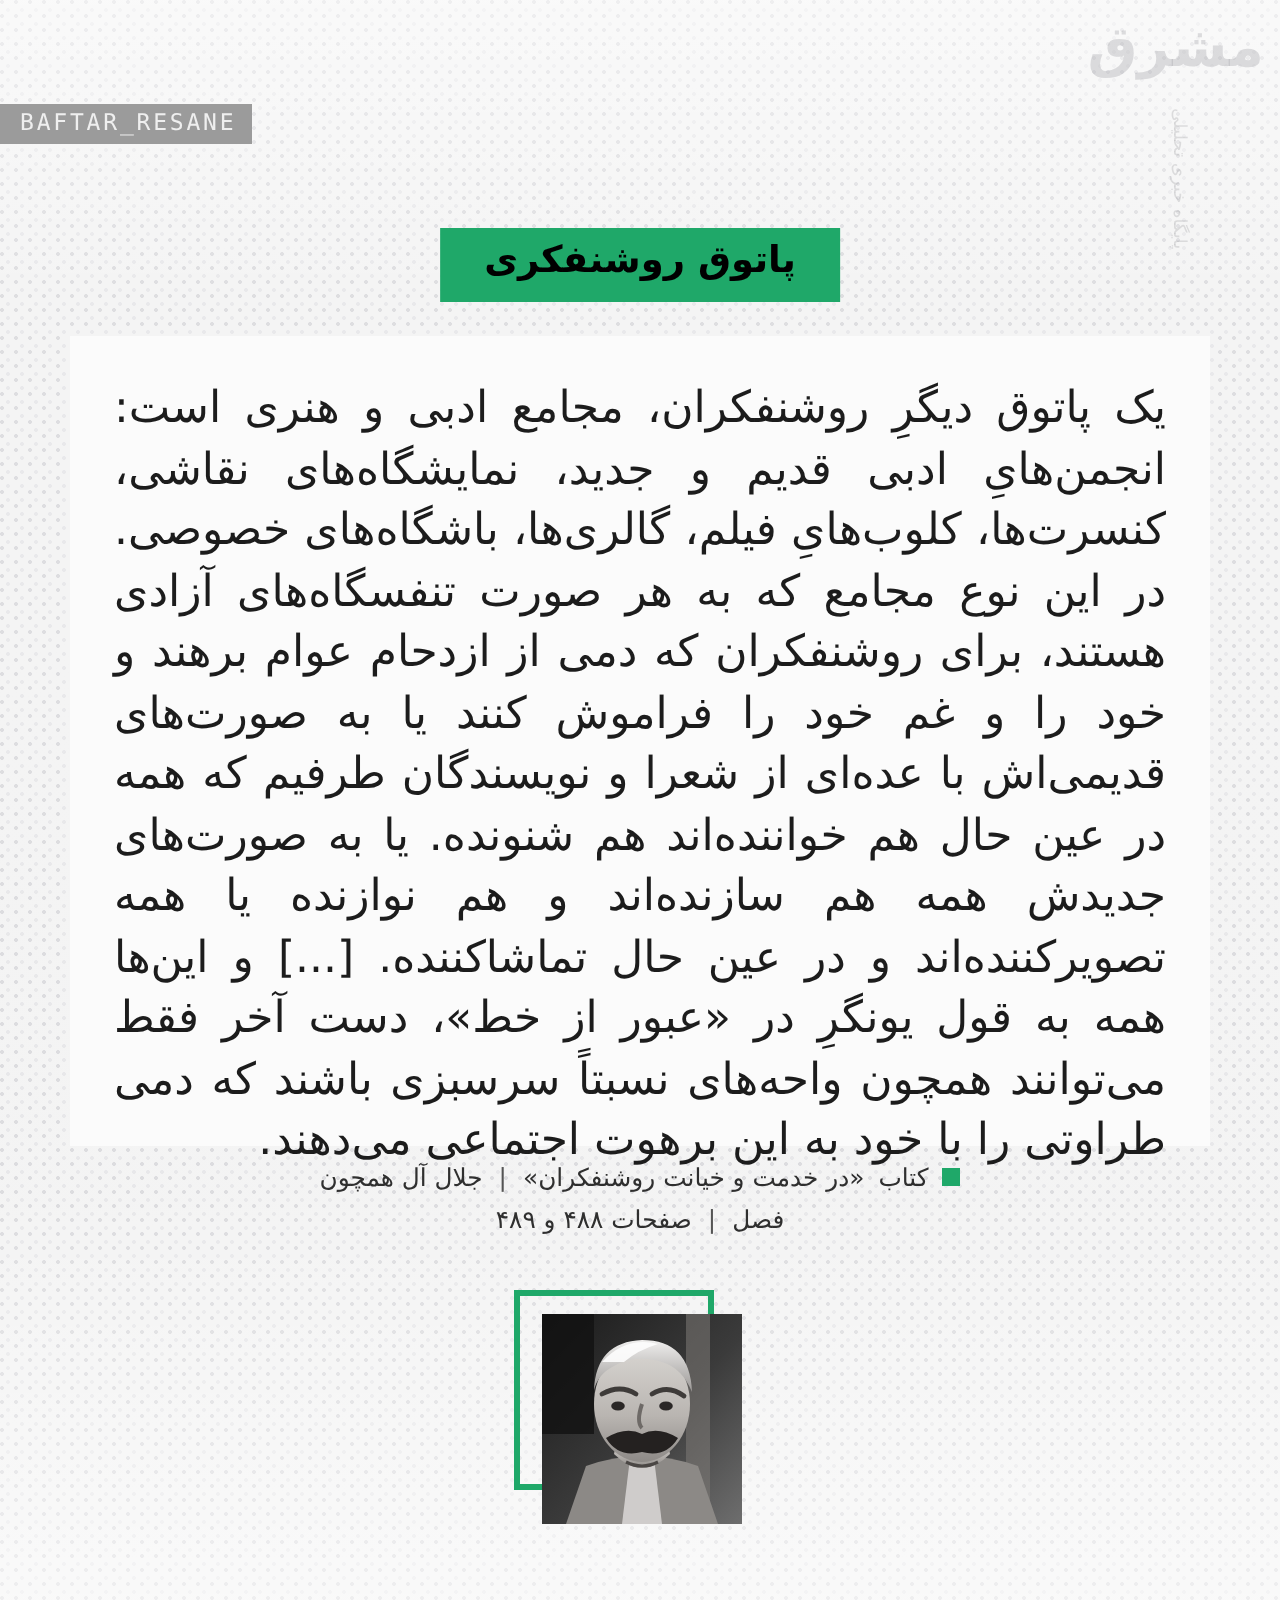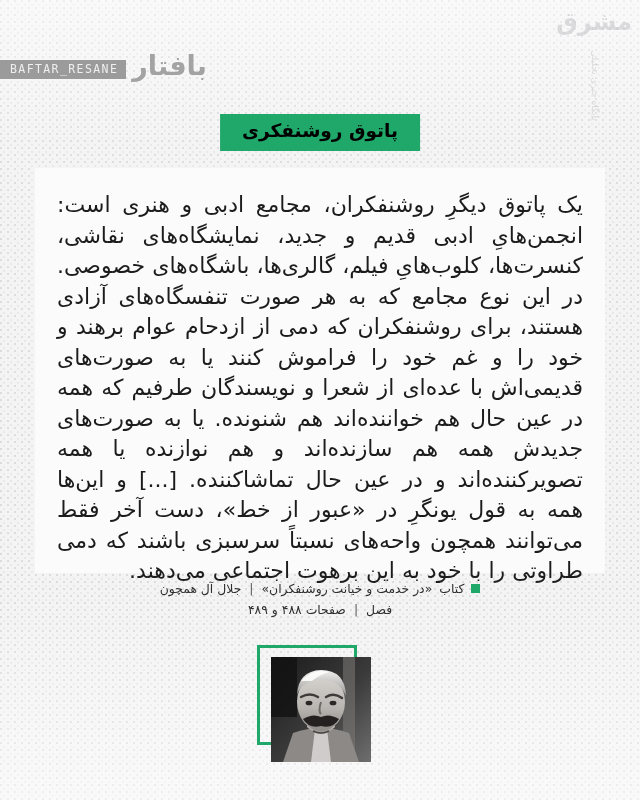--- a/index.html
+++ b/index.html
@@ -23,21 +23,21 @@
   }
   #page:after{
     content:"";position:absolute;inset:0;
     background:linear-gradient(180deg, rgba(255,255,255,0.55) 0%, rgba(255,255,255,0.10) 18%, rgba(255,255,255,0.05) 75%, rgba(255,255,255,0.55) 100%);
     pointer-events:none;
   }
 
   
   .brand{
     position:absolute;left:0;top:52px;
-    display:flex;align-items:flex-end;direction:ltr;
+    display:flex;align-items:flex-start;direction:ltr;
     z-index:5;
   }
   .brand-tag{
     background:#9b9b9b;
     color:#efefef;
     font-size:11.5px;
     letter-spacing:1.4px;
     padding:4px 8px 4px 10px;
     font-family:"DejaVu Sans Mono","Liberation Mono",monospace;
     line-height:1;
@@ -55,21 +55,21 @@
     direction:rtl;
     opacity:.9;
   }
 
   
   .watermark{
     position:absolute;right:8px;top:10px;z-index:4;
     text-align:center;color:rgba(150,150,155,0.30);
     user-select:none;
   }
-  .wm-main{font-size:24px;font-weight:bold;line-height:1;letter-spacing:-1px;}
+  .wm-main{font-size:28px;font-weight:bold;line-height:1;letter-spacing:-1px;}
   .wm-sub{
     font-size:9px;line-height:1.1;margin-top:4px;
     writing-mode:vertical-rl;text-orientation:mixed;
     color:rgba(155,155,160,0.30);height:95px;display:inline-block;
   }
 
   
   .title-banner{
     position:absolute;top:114px;left:50%;transform:translateX(-50%);
     background:#1fa869;
@@ -130,21 +130,20 @@
   }
   .photo svg{display:block;width:100%;height:100%;}
 </style>
 </head>
 <body>
 
 <div id="page"></div>
 
 <div class="brand">
   <span class="brand-tag">BAFTAR_RESANE</span>
-  <span class="brand-fa">بافتار</span>
 </div>
 
 <div class="watermark">
   <div class="wm-main">مشرق</div>
   <div class="wm-sub">پایگاه خبری تحلیلی</div>
 </div>
 
 <div class="title-banner">پاتوق روشنفکری</div>
 
 <div class="card">

